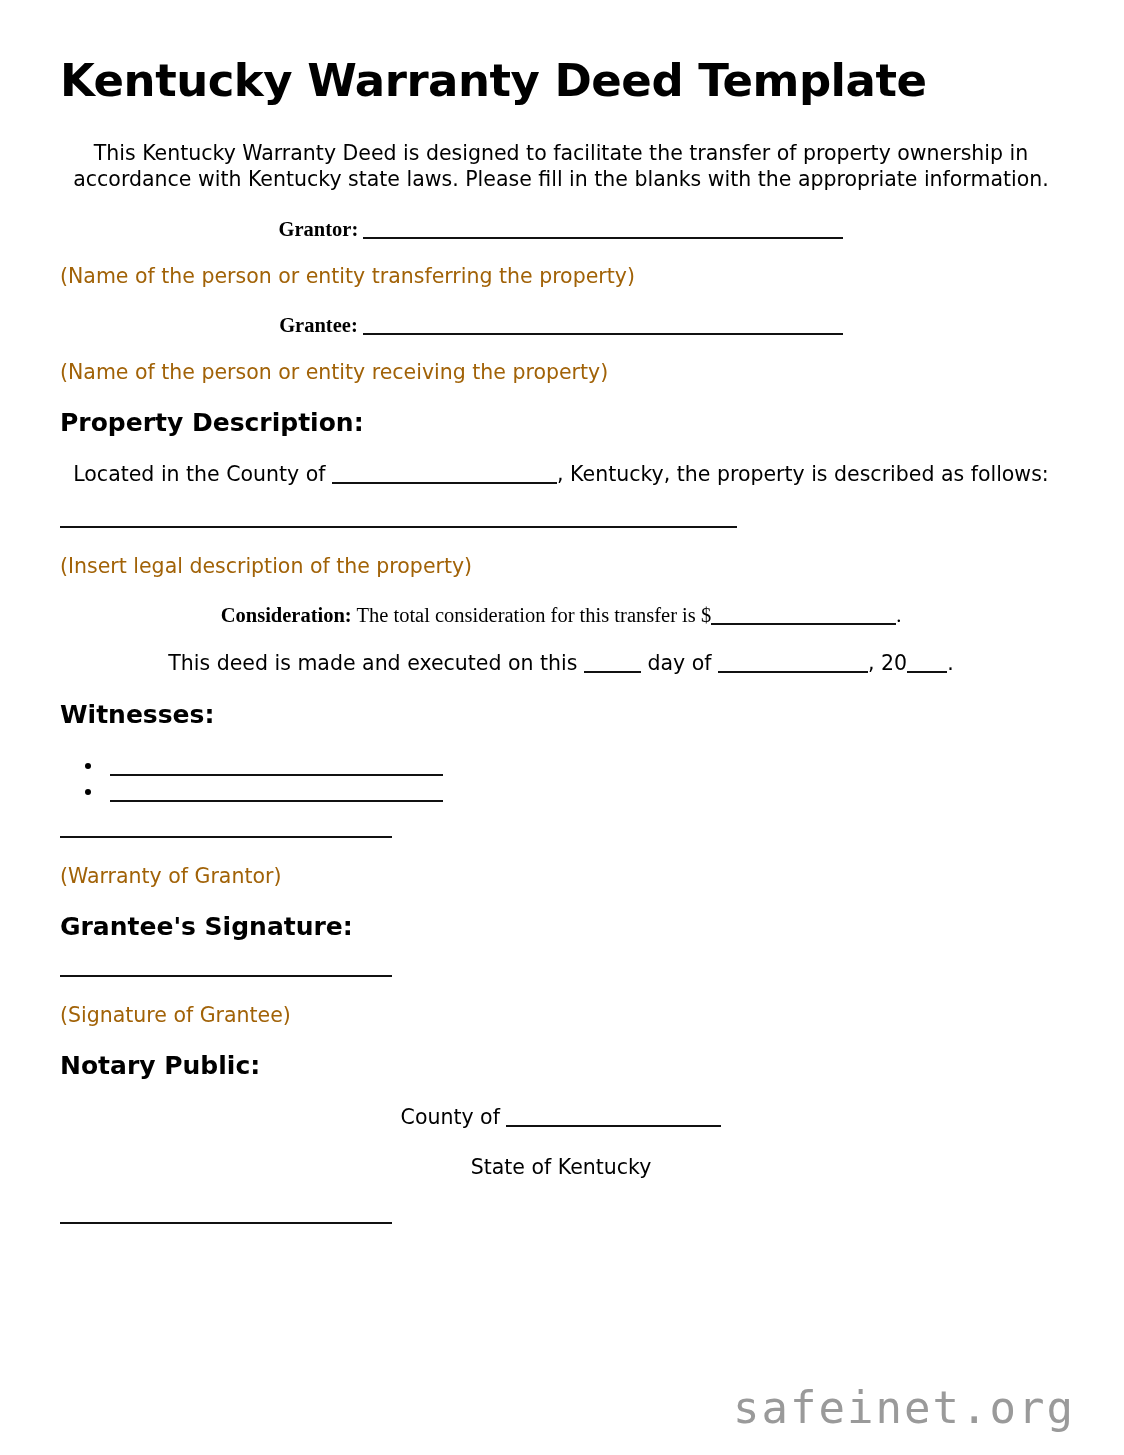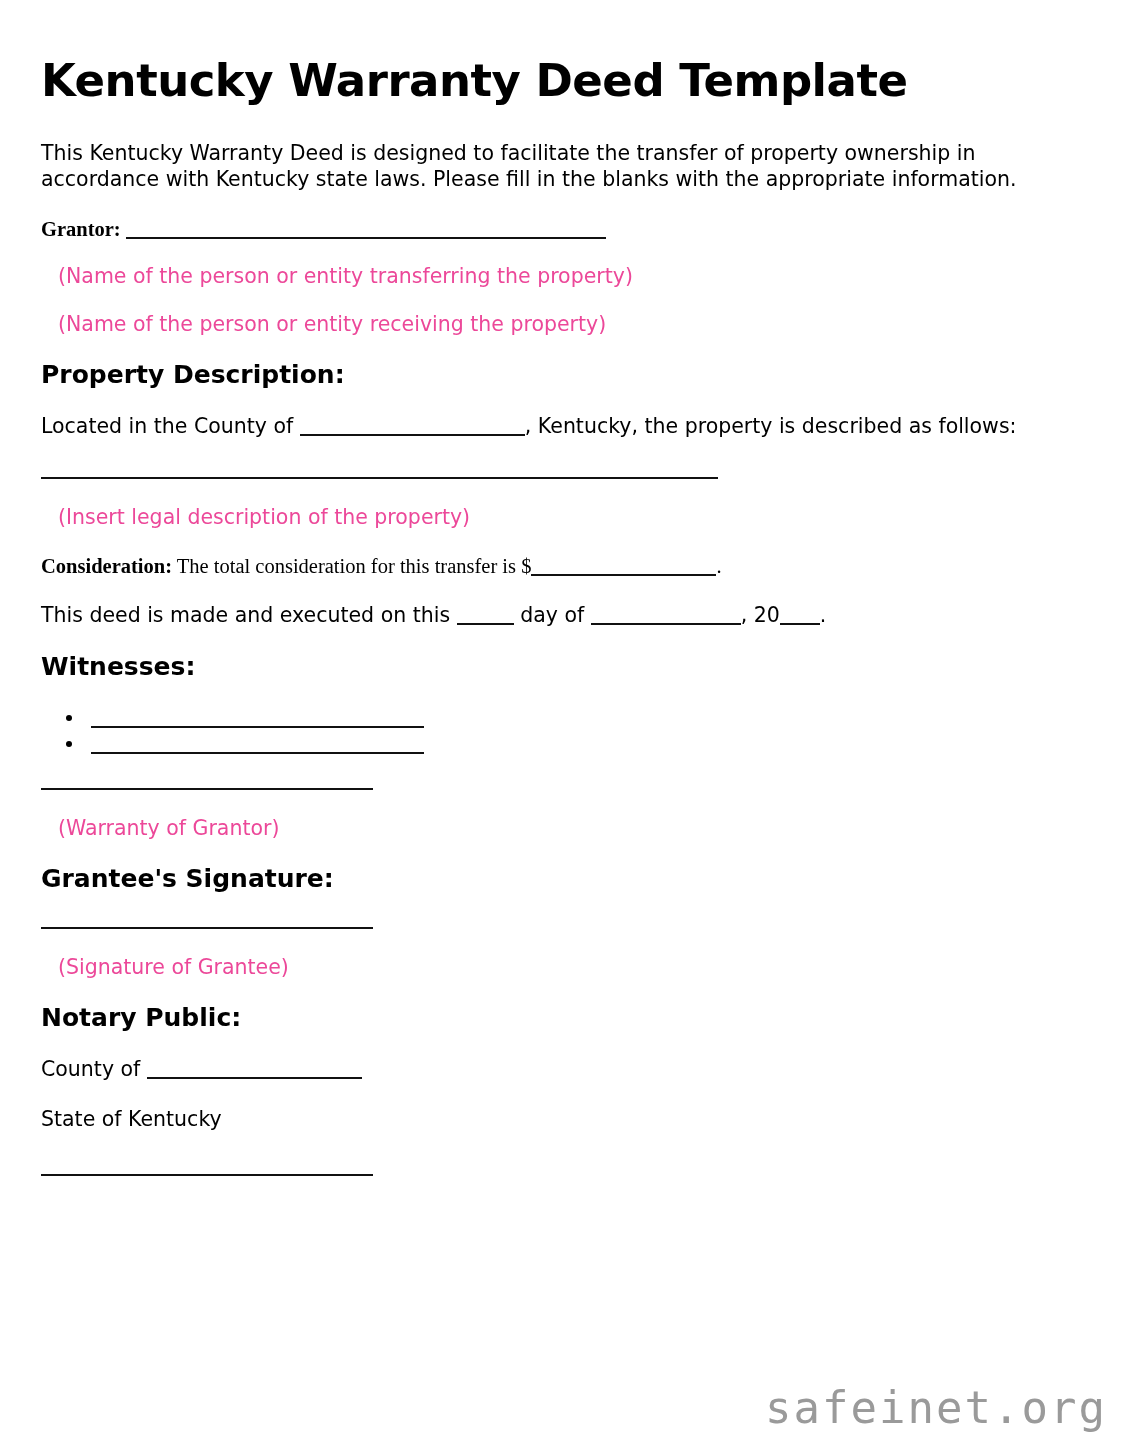--- a/index.html
+++ b/index.html
@@ -16,40 +16,41 @@
     font-family: "DejaVu Sans", sans-serif;
     color: #000000;
     -webkit-font-smoothing: antialiased;
   }
 
   .page {
     position: relative;
     width: 1124px;
     height: 1455px;
     box-sizing: border-box;
-    padding: 56px 62px 0 41px;
+    padding: 56px 62px 0 60px;
   }
 
   
   .doc-title {
     font-size: 45px;
     font-weight: bold;
     letter-spacing: -0.5px;
     line-height: 1.1;
     margin: 0 0 34px 0;
     color: #000;
   }
 
   
   .para {
     font-size: 20.5px;
     line-height: 1.28;
     margin: 16px 0 24px 0;
     max-width: 1002px;
     color: #000;
+    text-align: center;
   }
   .para.tight {
     margin-bottom: 22px;
     font-family: Liberation Serif, serif;
   }
 
   .bold {
     font-weight: bold;
   }
 
@@ -107,28 +108,28 @@
     margin: 0 0 4px 0;
     padding-left: 6px;
   }
   .witness-list li .blank {
     width: 333px;
     margin-bottom: -4px;
   }
 
   .caption {
     font-size: 20.5px;
-    margin: 0 0 24px 17px;
-    color: #ec4899;
+    margin: 0 0 24px 0;
+    color: #a16207;
   }
 
   
   .watermark {
     position: absolute;
-    right: 17px;
+    right: 49px;
     bottom: 22px;
     font-family: "DejaVu Sans Mono", monospace;
     font-size: 44px;
     letter-spacing: 2px;
     color: #9a9a9a;
     user-select: none;
     white-space: nowrap;
   }
 </style>
 </head>
@@ -139,20 +140,24 @@
   <h1 class="doc-title">Kentucky Warranty Deed Template</h1>
 
   <p class="para">This Kentucky Warranty Deed is designed to facilitate the transfer of property ownership in accordance with Kentucky state laws. Please fill in the blanks with the appropriate information.</p>
 
   <p class="para tight">
     <span class="bold">Grantor:</span>
     <span class="blank w480"></span>
   </p>
   <p class="caption">(Name of the person or entity transferring the property)</p>
 
+  <p class="para tight">
+    <span class="bold">Grantee:</span>
+    <span class="blank w480"></span>
+  </p>
   <p class="caption">(Name of the person or entity receiving the property)</p>
 
   <h2 class="section-head">Property Description:</h2>
 
   <p class="para">
     <span>Located in the County of</span>
     <span class="blank w225"></span><span>, Kentucky, the property is described as follows:</span>
   </p>
 
   <hr class="rule rule-legal">

